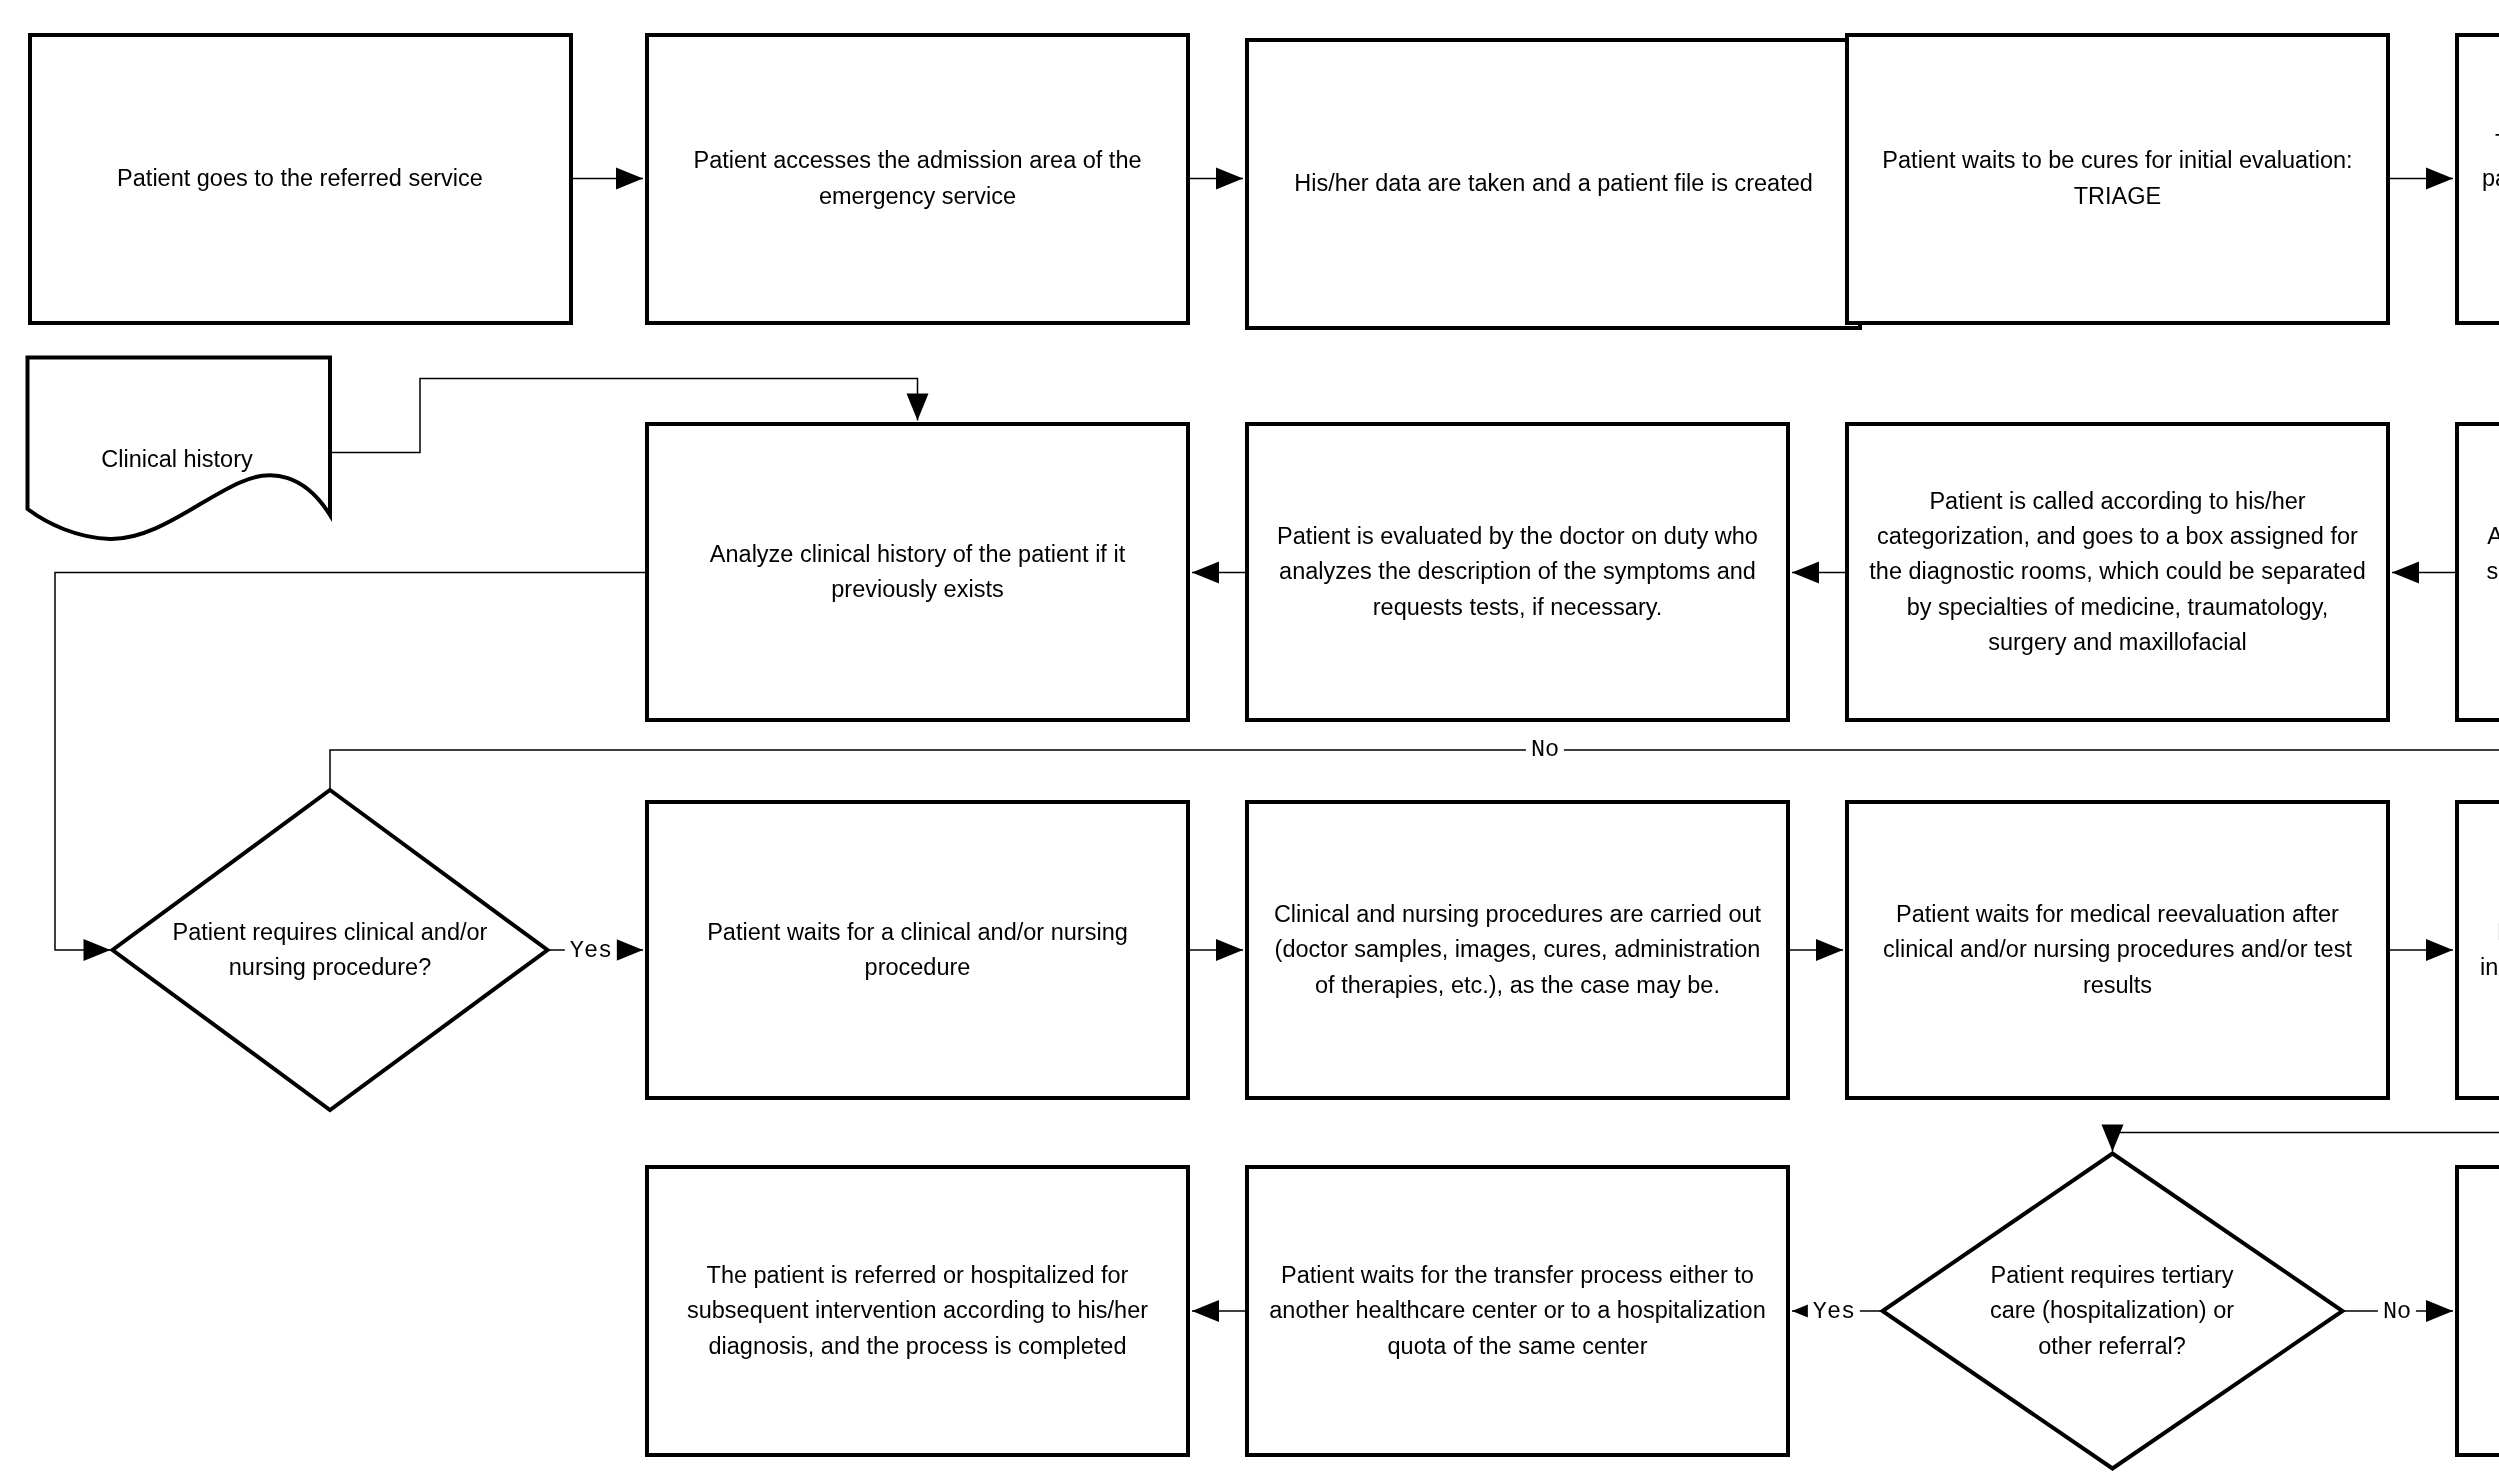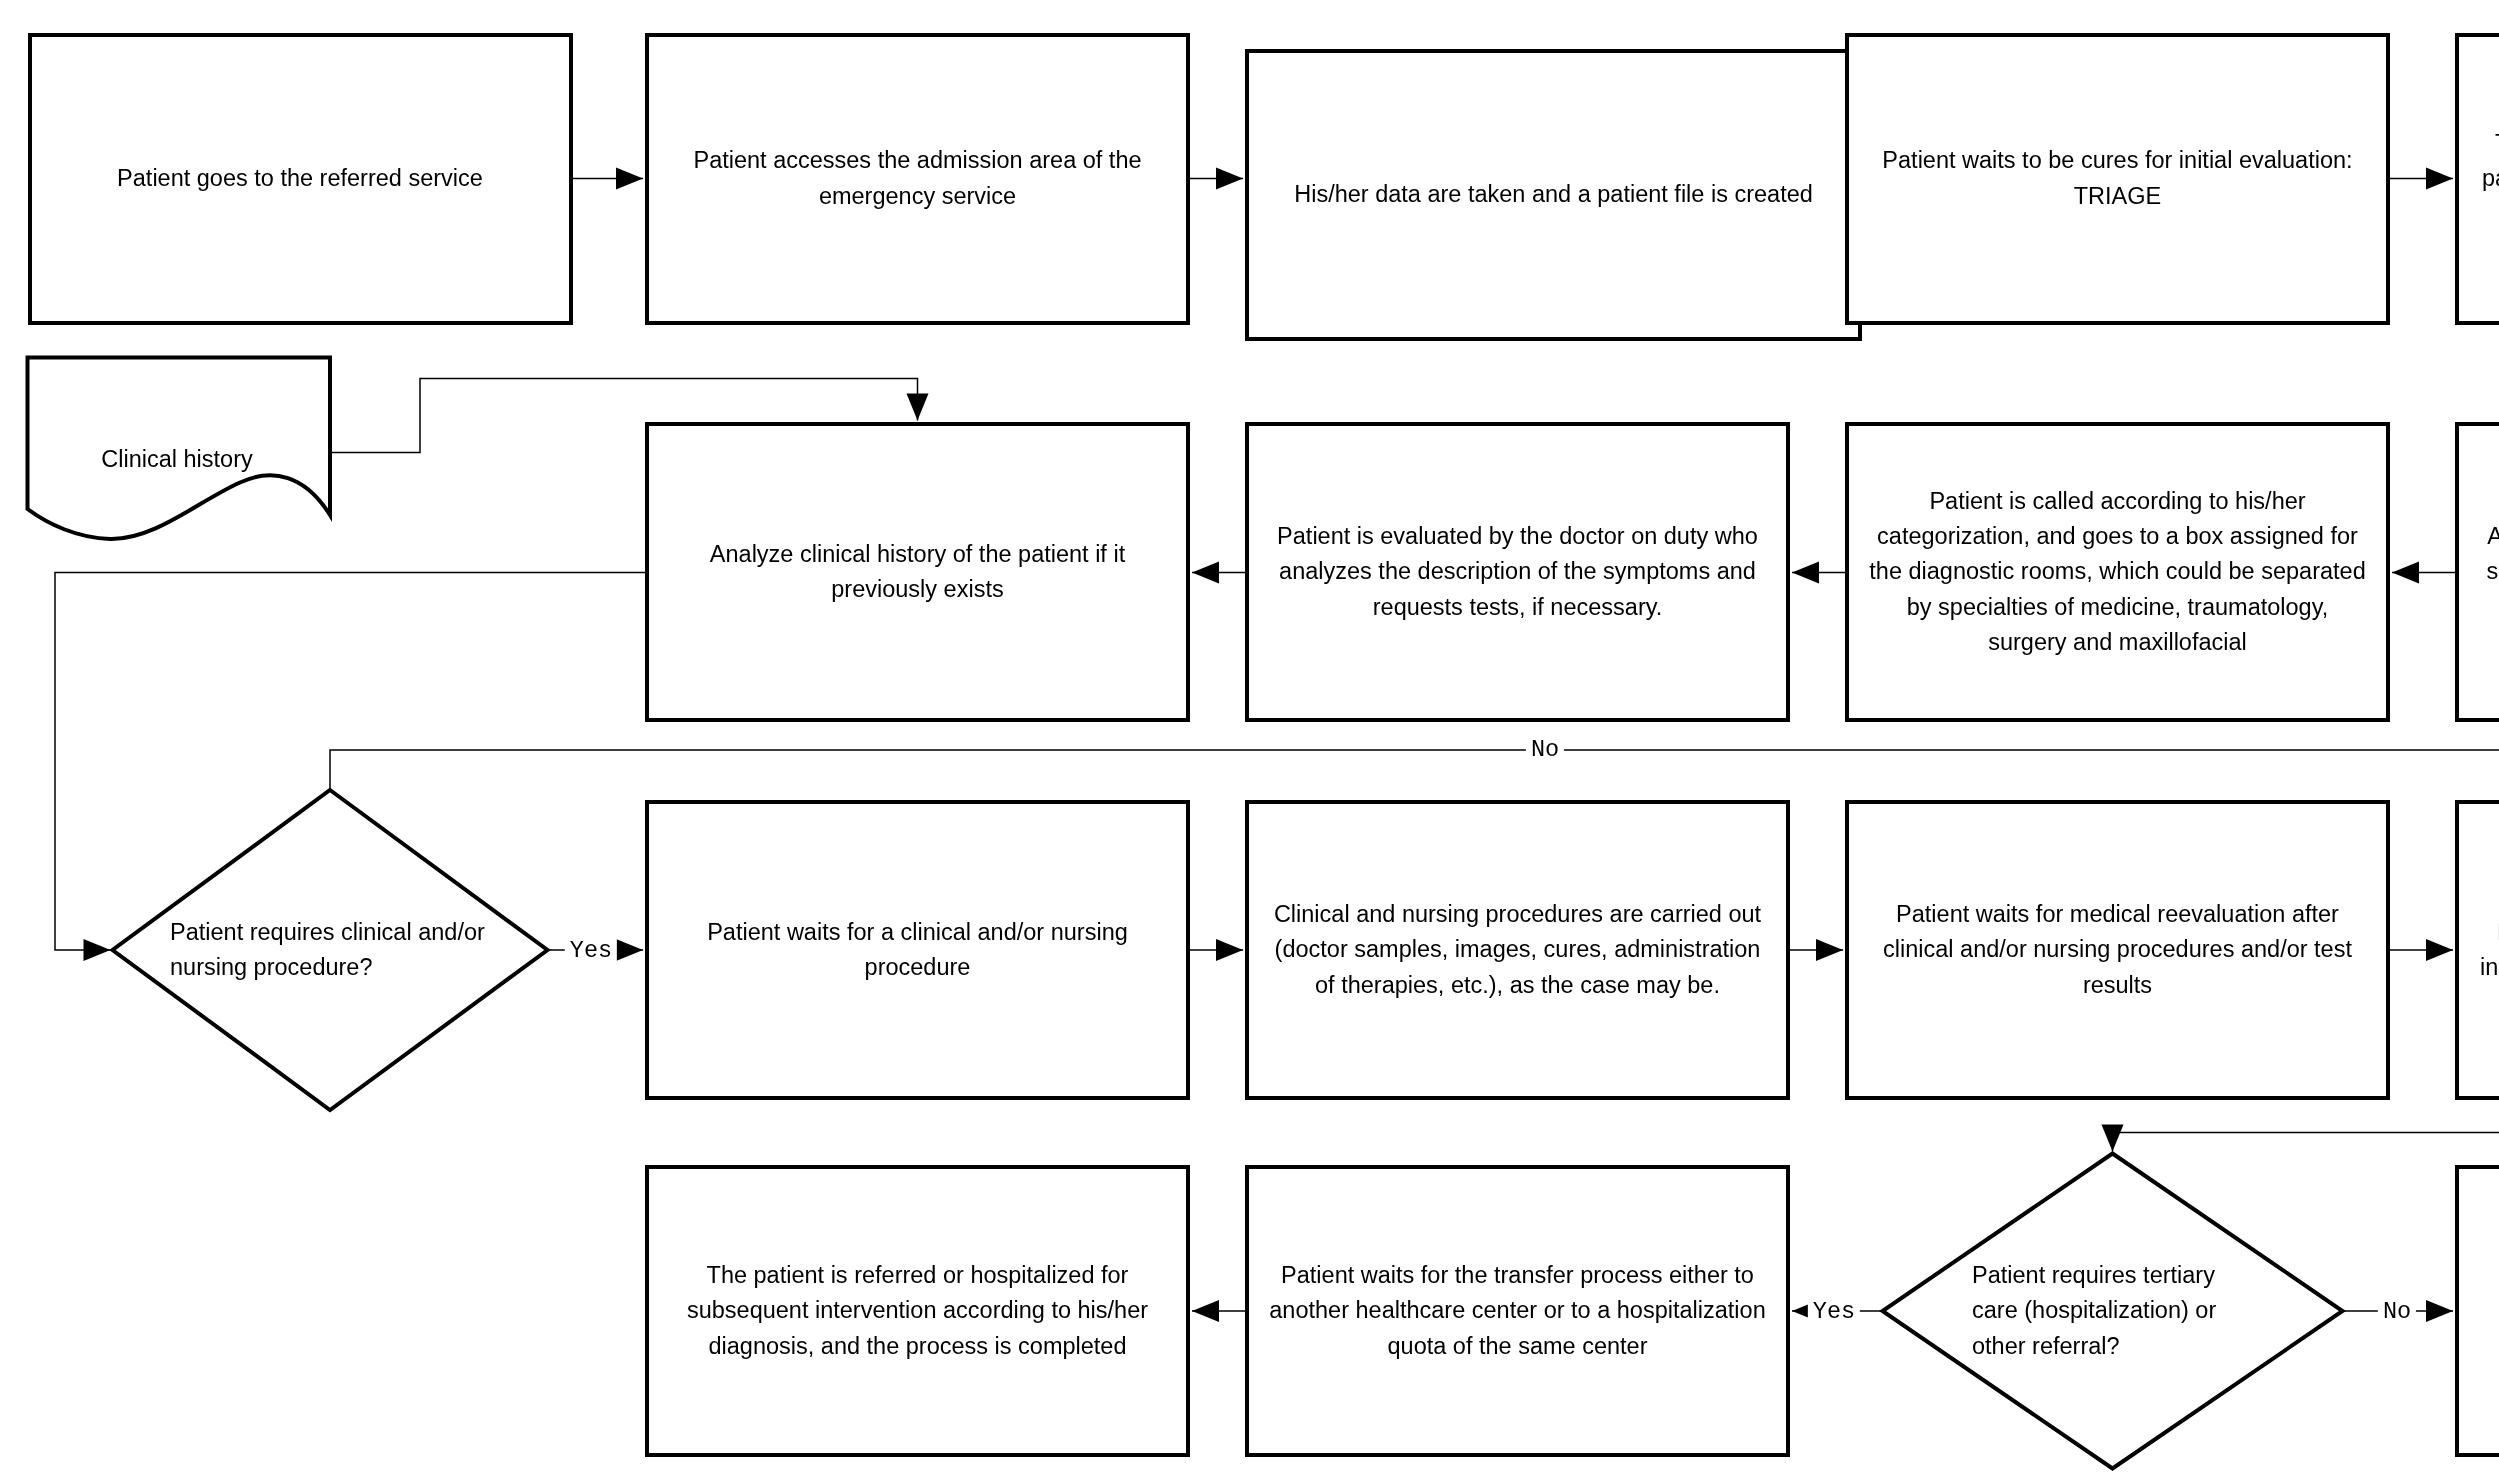--- a/index.html
+++ b/index.html
@@ -32,21 +32,21 @@
     font-size: 23.5px;
     line-height: 1.5;
     color: #000000;
     z-index: 1;
   }
   .shape-text {
     position: absolute;
     display: flex;
     align-items: center;
     justify-content: center;
-    text-align: left;
+    text-align: center;
     font-size: 23.5px;
     line-height: 1.5;
     color: #000000;
     z-index: 2;
     background: transparent;
   }
   .edge-label {
     position: absolute;
     transform: translate(-50%, -50%);
     background: #ffffff;
@@ -111,21 +111,21 @@
 
     <polygon points="4225,2307 4685,2622 4225,2937 3765,2622" fill="#ffffff" stroke="#000000" stroke-width="8"></polygon>
   </svg>
 
   <div class="pbox" style="left:27.5px;top:32.5px;width:545px;height:292px">
     <span>Patient goes to the referred service</span>
   </div>
   <div class="pbox" style="left:645px;top:32.5px;width:545px;height:292px">
     <span>Patient accesses the admission area of the emergency service</span>
   </div>
-  <div class="pbox" style="left:1245px;top:49px;width:617px;height:292px">
+  <div class="pbox" style="left:1245px;top:38px;width:617px;height:292px">
     <span>His/her data are taken and a patient file is created</span>
   </div>
   <div class="pbox" style="left:1845px;top:32.5px;width:545px;height:292px">
     <span>Patient waits to be cures for initial evaluation: TRIAGE</span>
   </div>
   <div class="pbox" style="left:2455px;top:32.5px;width:545px;height:292px">
     <span>TRIAGE evaluation and categorization of the patient, according to its severity and the type of health problem</span>
   </div>
 
   <div class="shape-text" style="left:42px;top:435px;width:270px;height:50px">

